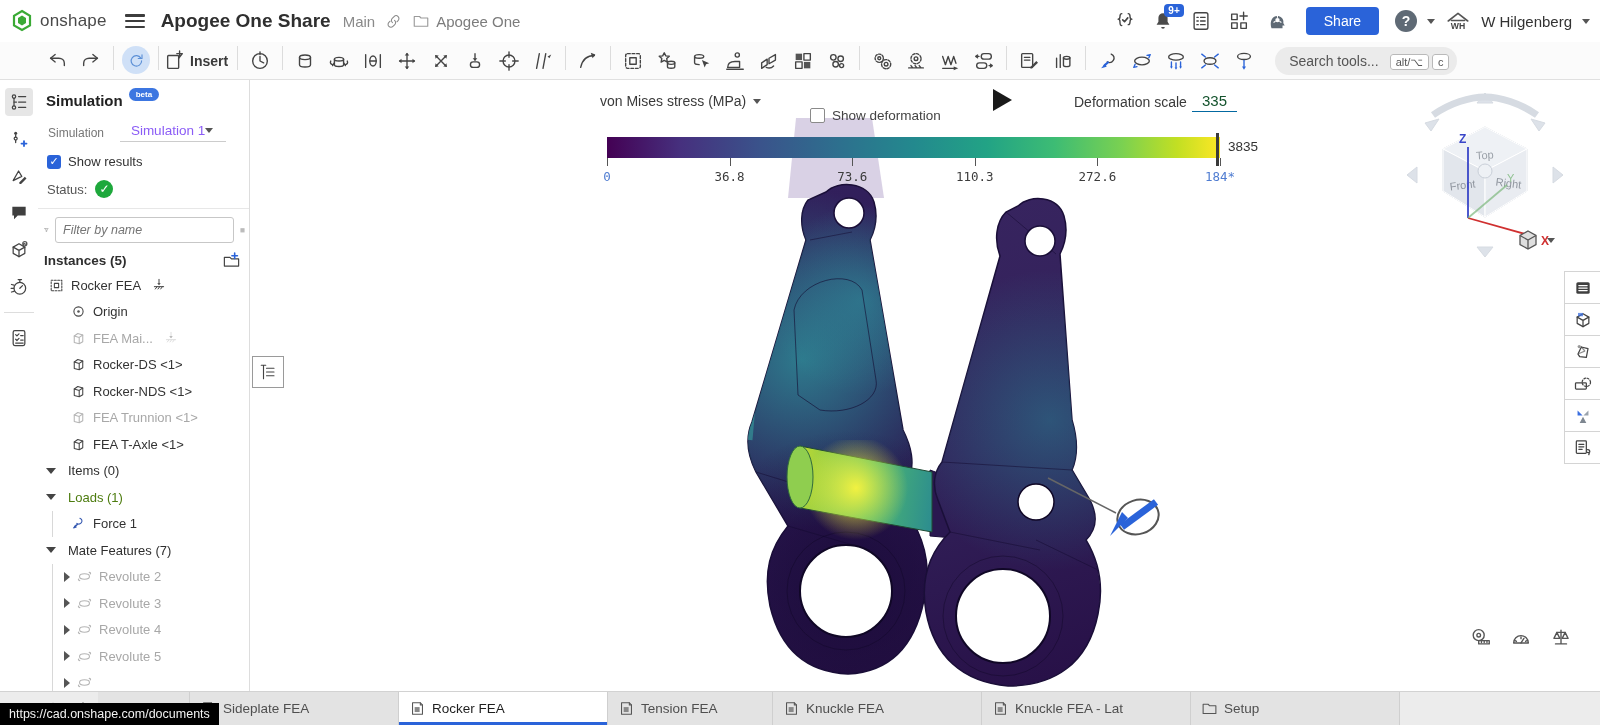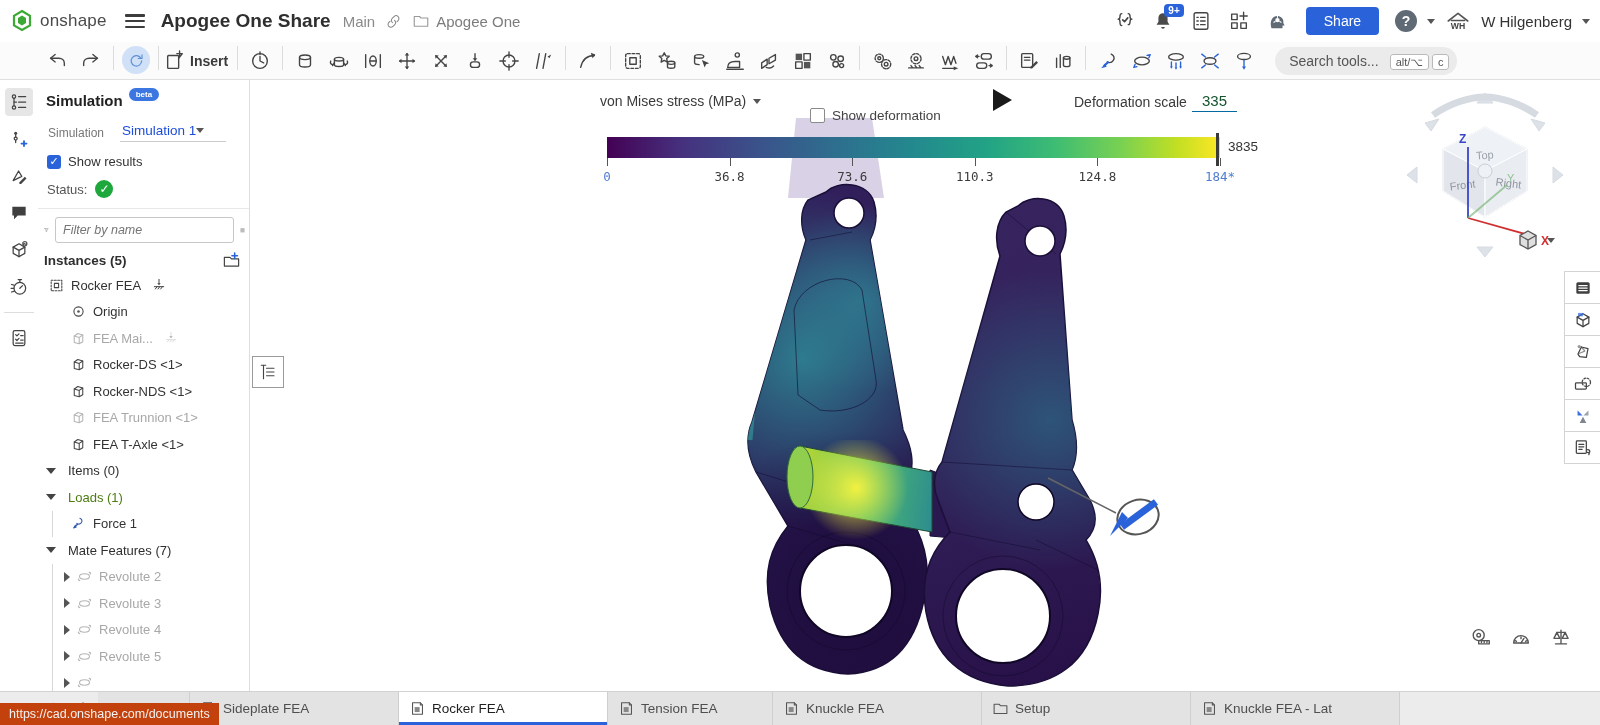--- a/index.html
+++ b/index.html
@@ -44,22 +44,22 @@
   .strip-btn{width:28px;height:28px;display:flex;align-items:center;justify-content:center;border-radius:4px;cursor:pointer;}
   .strip-btn.active{background:#e6e6e6;}
   .strip-sep{width:30px;height:1px;background:#ddd;margin:2px 0;}
   
   #panel{position:absolute;left:38px;top:80px;width:212px;height:612px;background:#fff;border-right:1px solid #ddd;
          box-sizing:border-box;overflow:hidden;z-index:5;}
   .panel-head{font-size:15px;font-weight:bold;color:#222;margin:12px 0 4px 8px;display:flex;align-items:flex-start;}
   .beta-pill{background:#3c76e1;color:#fff;font-size:8px;font-weight:bold;border-radius:8px;padding:2px 7px;margin-left:6px;margin-top:-4px;}
   .sim-row{display:flex;align-items:center;margin:14px 0 0 10px;}
   .sim-label{font-size:12px;color:#777;}
-  .sim-value{font-size:13.5px;color:#1d4ed8;margin-left:16px;border-bottom:1px solid #ccc;padding:0 4px 3px 2px;min-width:100px;
-             display:flex;align-items:center;justify-content:flex-start;cursor:pointer;}
+  .sim-value{font-size:13.5px;color:#8b5cf6;margin-left:16px;border-bottom:1px solid #ccc;padding:0 4px 3px 2px;min-width:100px;
+             display:flex;align-items:center;justify-content:center;cursor:pointer;}
   .chk-row{display:flex;align-items:center;margin:12px 0 0 9px;font-size:13px;color:#333;}
   .chk{width:14px;height:14px;border-radius:3px;background:#2a63d9;color:#fff;font-size:11px;display:flex;align-items:center;
        justify-content:center;margin-right:7px;cursor:pointer;}
   .status-row{display:flex;align-items:center;margin:11px 0 10px 9px;font-size:13px;color:#555;}
   .status-ok{width:18px;height:18px;border-radius:50%;background:#1ea83c;color:#fff;font-size:12px;display:flex;
              align-items:center;justify-content:center;margin-left:8px;}
   .panel-div{height:1px;background:#e7e7e7;margin:0;}
   .filter-row{display:flex;align-items:center;margin:8px 4px 6px 6px;gap:6px;}
   .filter-input{flex:1;height:24px;border:1px solid #c7c7c7;border-radius:3px;font-size:12.5px;font-style:italic;
                 color:#999;padding:0 7px;font-family:"Liberation Sans",sans-serif;outline:none;}
@@ -105,21 +105,21 @@
   #corner-tools svg.icn{width:22px;height:22px;stroke:#555;cursor:pointer;}
   
   #tabbar{position:absolute;left:0;bottom:0;width:1600px;height:33px;background:#ececec;border-top:1px solid #d2d2d2;
           display:flex;align-items:stretch;z-index:8;}
   .tab-plus,.tab-home{width:30px;display:flex;align-items:center;justify-content:center;cursor:pointer;color:#444;}
   .tab{display:flex;align-items:center;padding:0 10px;font-size:13.5px;color:#4f4f4f;background:#e3e3e3;
        border-right:1px solid #cfcfcf;cursor:pointer;box-sizing:border-box;position:relative;white-space:nowrap;overflow:hidden;}
   .tab svg.icn{width:17px;height:17px;margin-right:6px;flex:none;stroke:#555;}
   .tab.active{background:#fff;color:#1f1f1f;}
   .tab.active::after{content:"";position:absolute;left:0;right:0;bottom:0;height:3px;background:#2a63d9;}
-  #status-tip{position:absolute;left:0;bottom:0;height:22px;background:#c2410c;color:#f2f2f2;font-size:12.5px;
+  #status-tip{position:absolute;left:0;bottom:0;height:22px;background:#000000;color:#f2f2f2;font-size:12.5px;
               display:flex;align-items:center;padding:0 9px;z-index:9;}
 </style>
 </head>
 <body>
 
 <div id="topbar">
   <svg class="logo-mark" viewBox="0 0 24 24">
     <path d="M12 2l8 4.8v9.6L12 21l-8-4.6V6.8z" fill="none" stroke="#3aaa35" stroke-width="2.2"></path>
     <path d="M8 9l4-2.4 4 2.4v5l-4 2.4L8 14z" fill="#3aaa35"></path>
   </svg>
@@ -756,21 +756,21 @@
   <div id="legend-ticks">
       <div class="tickmark" style="left:357px"></div>
       <div class="ticklabel accent" style="left:357px">0</div>
       <div class="tickmark" style="left:479.6px"></div>
       <div class="ticklabel" style="left:479.6px">36.8</div>
       <div class="tickmark" style="left:602.2px"></div>
       <div class="ticklabel" style="left:602.2px">73.6</div>
       <div class="tickmark" style="left:724.8px"></div>
       <div class="ticklabel" style="left:724.8px">110.3</div>
       <div class="tickmark" style="left:847.4px"></div>
-      <div class="ticklabel" style="left:847.4px">124.8</div>
+      <div class="ticklabel" style="left:847.4px">272.6</div>
       <div class="tickmark" style="left:970px"></div>
       <div class="ticklabel accent" style="left:970px">184*</div>
     </div>
   <div id="max-marker"></div>
   <div id="max-label">3835</div>
 
   <div class="vp-ctl" style="left:350px;top:13px;">
     <span>von Mises stress (MPa)</span>
       <span class="caret"></span>
   </div>
@@ -929,28 +929,28 @@
       <div class="tab" style="width:209px">
         <svg class="icn" viewBox="0 0 24 24">
           <path d="M5 4h11l3 3v13H5z"></path>
           <path d="M16 4v3h3"></path>
           <rect x="8" y="10" width="7" height="7" fill="#888" stroke="none"></rect>
         </svg>
         <span>Knuckle FEA</span>
       </div>
       <div class="tab" style="width:209px">
         <svg class="icn" viewBox="0 0 24 24">
-          <path d="M3 6h7l2 2h9v11H3z"></path>
-        </svg>
-        <span>Setup</span>
-      </div>
-      <div class="tab" style="width:209px">
-        <svg class="icn" viewBox="0 0 24 24">
           <path d="M5 4h11l3 3v13H5z"></path>
           <path d="M16 4v3h3"></path>
           <rect x="8" y="10" width="7" height="7" fill="#888" stroke="none"></rect>
         </svg>
         <span>Knuckle FEA - Lat</span>
       </div>
+      <div class="tab" style="width:209px">
+        <svg class="icn" viewBox="0 0 24 24">
+          <path d="M3 6h7l2 2h9v11H3z"></path>
+        </svg>
+        <span>Setup</span>
+      </div>
     </div>
 </div>
 
 <div id="status-tip">https://cad.onshape.com/documents</div>
 
 </body></html>

